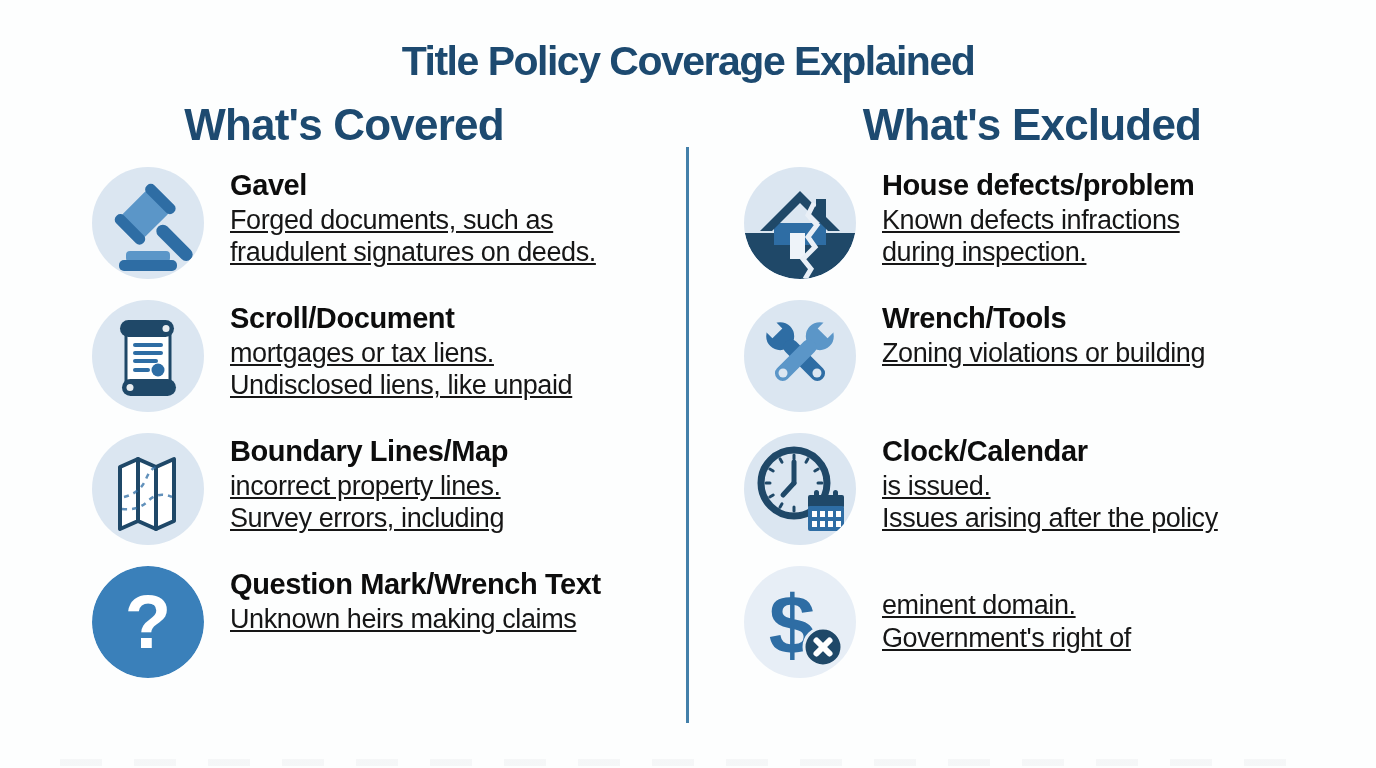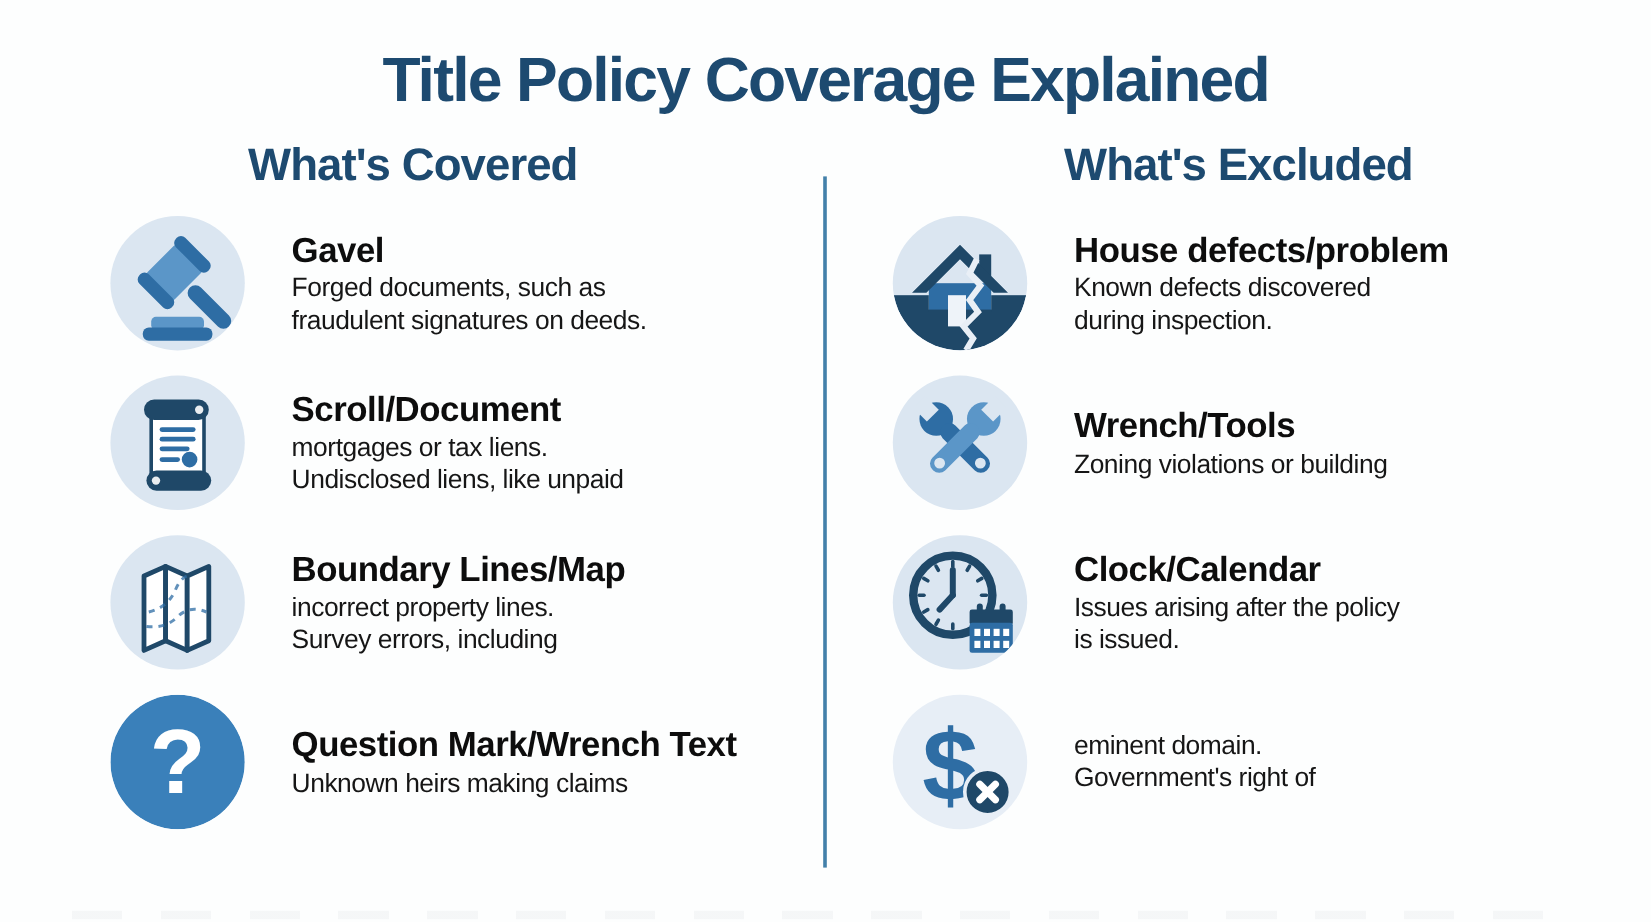--- a/index.html
+++ b/index.html
@@ -15,32 +15,32 @@
     --text-body: #161616;
   }
   * { margin: 0; padding: 0; box-sizing: border-box; }
   html, body { width: 1376px; height: 768px; overflow: hidden; }
   body { background: #fdfefe; font-family: "Liberation Sans", sans-serif; }
   .page { position: relative; width: 1376px; height: 768px; }
 
   .main-title {
     padding-top: 38px;
     text-align: center;
-    font-size: 52px;
+    font-size: 41px;
     font-weight: bold;
     color: var(--heading);
     letter-spacing: -1.5px;
     line-height: 1.15;
   }
 
   .columns { display: flex; margin-top: 16px; }
   .col { width: 688px; }
   .col-header {
     text-align: center;
-    font-size: 38px;
+    font-size: 44px;
     font-weight: bold;
     color: var(--heading);
     letter-spacing: -0.8px;
     height: 48px;
     line-height: 48px;
   }
   .divider {
     position: absolute;
     left: 686px;
     top: 147px;
@@ -51,21 +51,21 @@
 
   .rows {
     margin-top: 18px;
     display: flex;
     flex-direction: column;
     gap: 21px;
     padding-left: 92px;
   }
   .col-right .rows { padding-left: 56px; }
 
-  .row { display: flex; gap: 39px; height: 112px; align-items: center; }
+  .row { display: flex; gap: 26px; height: 112px; }
   .icon-wrap {
     width: 112px; height: 112px;
     border-radius: 50%;
     background: var(--icon-bg);
     flex: none;
     overflow: hidden;
   }
   .icon-wrap.lighter { background: var(--icon-bg-lighter); }
   .icon-wrap svg { width: 112px; height: 112px; display: block; }
 
@@ -73,24 +73,25 @@
   .row.center-text .text { justify-content: center; padding-top: 0; }
   .item-title {
     font-size: 29px;
     font-weight: bold;
     color: var(--text-title);
     line-height: 1.22;
     letter-spacing: -0.4px;
   }
   .item-title:empty { display: none; }
   .item-line {
-    font-size: 22px;
+    font-size: 27px;
     color: var(--text-body);
     line-height: 1.22;
     letter-spacing: -0.4px;
+    text-decoration: underline;
   }
 
   
   .f-dark  { fill: var(--icon-dark); }
   .f-mid   { fill: var(--icon-mid); }
   .f-light { fill: var(--icon-light); }
   .f-accent{ fill: var(--accent); }
   .st-dark { stroke: var(--icon-dark); }
   .st-mid  { stroke: var(--icon-mid); }
   .f-bg    { fill: var(--icon-bg); }
@@ -218,21 +219,21 @@
                 <rect x="82" y="66" width="30" height="14" class="f-dark"></rect>
                 <rect x="72" y="32" width="10" height="18" class="f-dark"></rect>
                 <polygon points="16,64 56,24 96,64 84,64 56,36 28,64" class="f-dark"></polygon>
                 <rect x="46" y="66" width="15" height="26" fill="#eef3f9"></rect>
                 <polyline points="70,36 64,48 73,58 64,70 71,80 59,92 67,102 61,112" fill="none" stroke="#e9eff6" stroke-width="5" stroke-linejoin="miter"></polyline>
               </g>
             </svg>
           </div>
           <div class="text">
             <div class="item-title">House defects/problem</div>
-            <div class="item-line">Known defects discovered</div>
+            <div class="item-line">Known defects infractions</div>
             <div class="item-line">during inspection.</div>
           </div>
         </div>
 
         <div class="row">
           <div class="icon-wrap">
             <svg viewBox="0 0 112 112" aria-hidden="true">
               <g transform="rotate(-45 56 56)">
                 <circle cx="56" cy="28" r="14" class="f-mid"></circle>
                 <rect x="49" y="8" width="14" height="16" class="f-bg"></rect>
@@ -284,22 +285,22 @@
                   <rect x="92" y="78" width="5" height="6"></rect>
                 <rect x="68" y="88" width="5" height="6"></rect>
                   <rect x="76" y="88" width="5" height="6"></rect>
                 <rect x="84" y="88" width="5" height="6"></rect>
                   <rect x="92" y="88" width="5" height="6"></rect>
               </g>
             </svg>
           </div>
           <div class="text">
             <div class="item-title">Clock/Calendar</div>
+            <div class="item-line">is issued.</div>
             <div class="item-line">Issues arising after the policy</div>
-            <div class="item-line">is issued.</div>
           </div>
         </div>
 
         <div class="row center-text">
           <div class="icon-wrap lighter">
             <svg viewBox="0 0 112 112" aria-hidden="true">
               <text x="48" y="88" text-anchor="middle" font-size="84" font-weight="bold" class="f-mid" font-family="Liberation Sans, sans-serif">$</text>
               <circle cx="79" cy="81" r="19" class="f-dark" stroke="#e7eef6" stroke-width="3"></circle>
               <g stroke="#ffffff" stroke-width="6" stroke-linecap="round">
                 <line x1="72.5" y1="74.5" x2="85.5" y2="87.5"></line>

